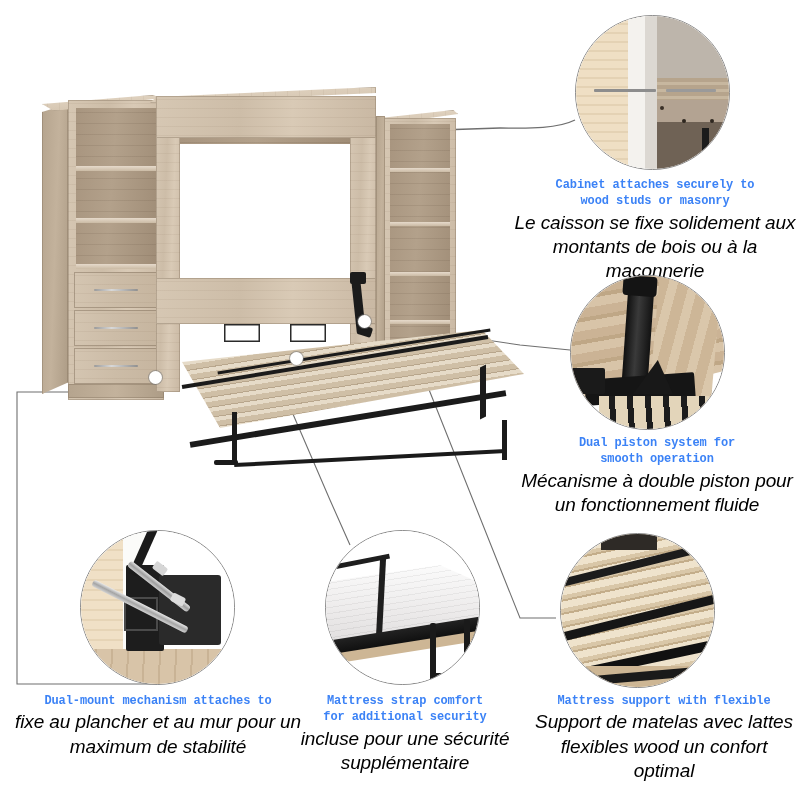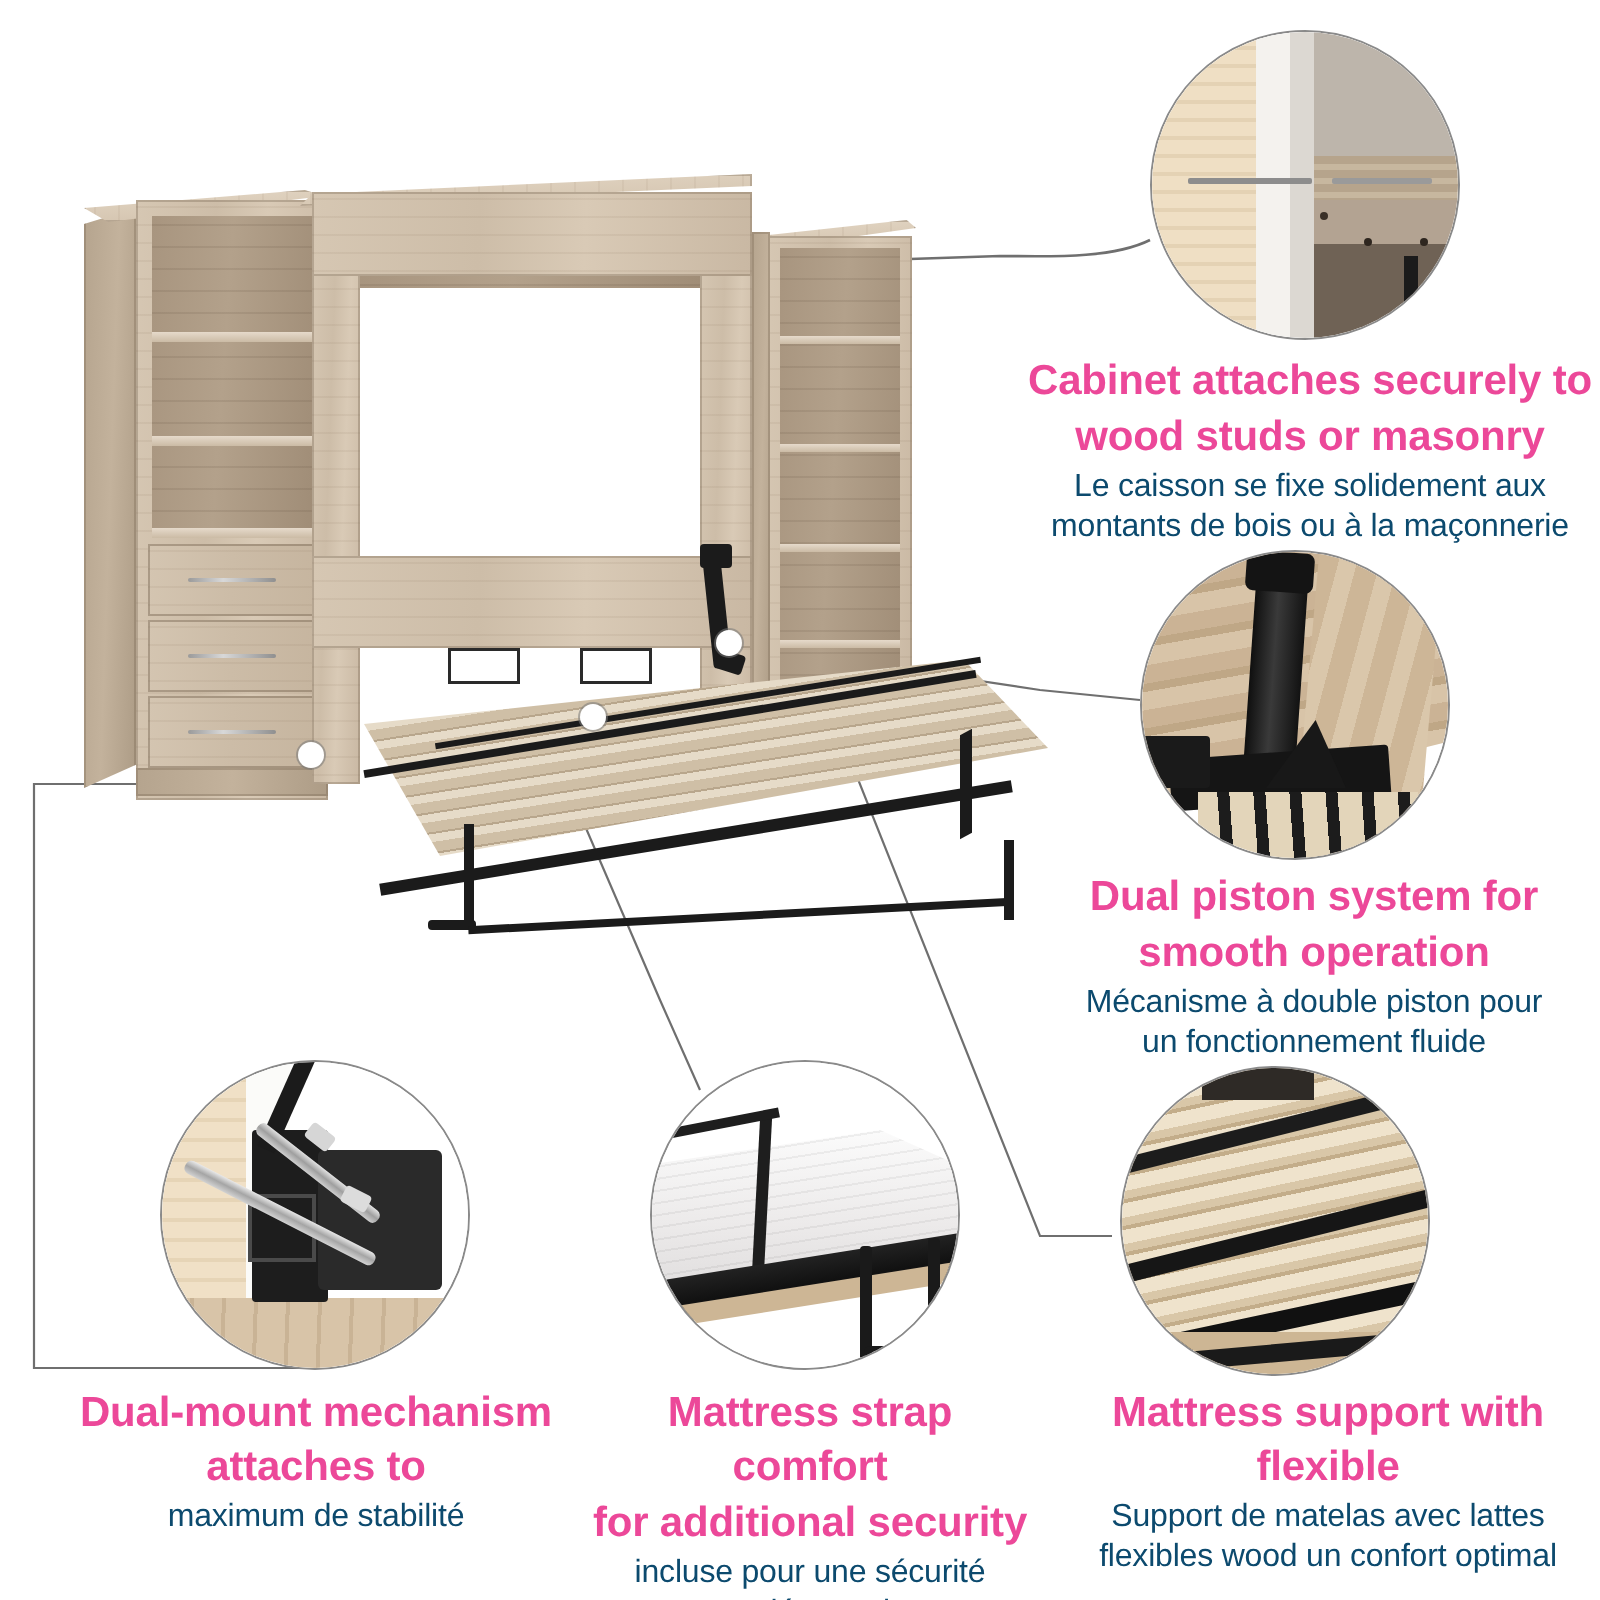--- a/index.html
+++ b/index.html
@@ -14,32 +14,34 @@
   .stage{position:absolute;left:0;top:0;width:800px;height:800px;}
 
   
   .abs{position:absolute;}
   .cap{
     position:absolute;
     text-align:center;
     line-height:1.28;
   }
   .cap .en{
-    color:#ec4899;
+    color:#3b82f6;
     font-weight:700;
-    font-size:21px;
+    font-size:12px;
     letter-spacing:-0.1px;
     margin:0 0 1px 0;
+    font-family:Liberation Mono, monospace;
   }
   .cap .fr{
-    color:#0c4a6e;
+    color:#000000;
     font-weight:400;
-    font-size:16px;
+    font-size:19px;
     letter-spacing:-0.1px;
     margin:0;
+    font-style:italic;
   }
 
   
   .circle{
     position:absolute;
     border-radius:50%;
     overflow:hidden;
     border:1px solid #8a8a8a;
     box-sizing:border-box;
     background:#ffffff;
@@ -311,20 +313,21 @@
 
       <div class="abs" style="left:6px;top:72px;width:106px;height:7px;transform:rotate(27deg);
            background:linear-gradient(180deg,#e8e8e8,#a5a5a5 50%,#d2d2d2);border-radius:3px;"></div>
       <div class="abs" style="left:90px;top:64px;width:14px;height:9px;transform:rotate(27deg);
            background:#dcdcdc;border-radius:2px;"></div>
     </div>
   </div>
 
   <div class="cap" style="left:10px;top:694px;width:296px;">
     <div class="en">Dual-mount mechanism attaches to</div>
+    <div class="fr">fixe au plancher et au mur pour un</div>
     <div class="fr">maximum de stabilité</div>
   </div>
 
   <div class="circle" style="left:325px;top:530px;width:155px;height:155px;">
     <div class="inner" style="background:#ffffff;">
 
       <div class="abs" style="left:-6px;top:34px;width:160px;height:86px;
            clip-path:polygon(0 18px,120px 0,160px 18px,160px 70px,0 92px);
            background:linear-gradient(180deg,#fbfbfb 0%,#eceaea 55%,#dedcdc 100%);"></div>
 

